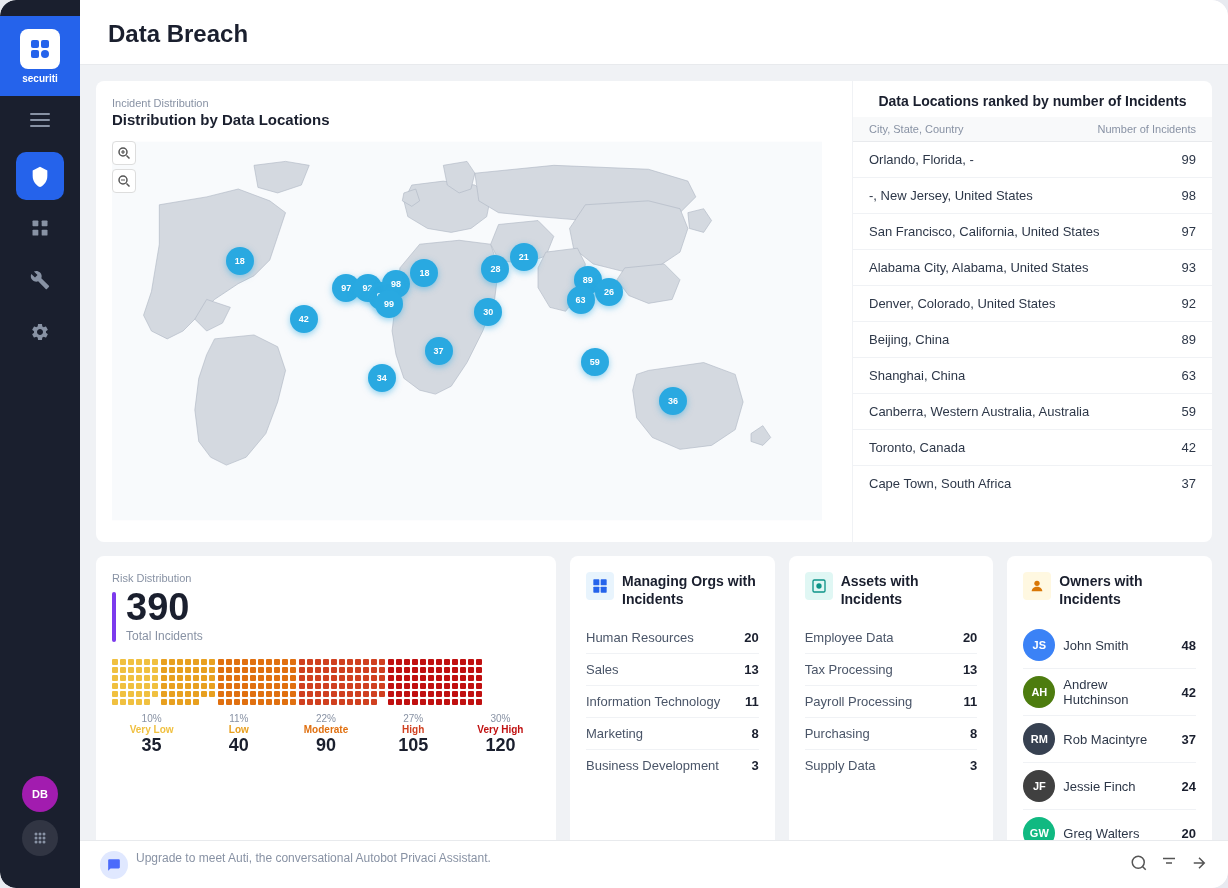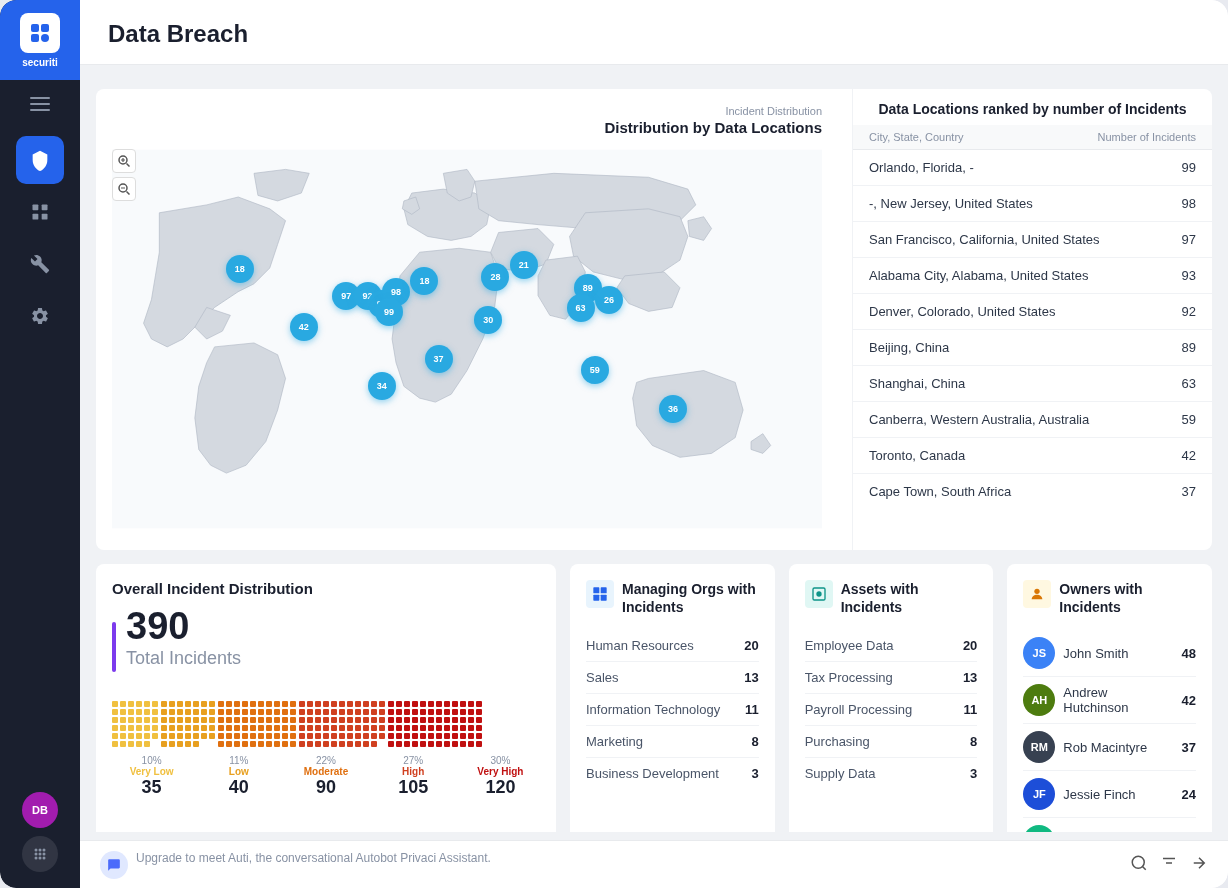--- a/index.html
+++ b/index.html
@@ -1,48 +1,48 @@
 <!DOCTYPE html>
 <html><head>
   <meta charset="utf-8">
   <style>
     * { box-sizing: border-box; margin: 0; padding: 0; }
     body { font-family: -apple-system, BlinkMacSystemFont, 'Segoe UI', sans-serif; background: #e8eaf0; width: 1228px; height: 888px; overflow: hidden; border-radius: 16px; }
 
     .app-container { display: flex; width: 1228px; height: 888px; background: #f0f2f5; border-radius: 16px; overflow: hidden; }
 
     
-    .sidebar { width: 80px; background: #1a1f2e; display: flex; flex-direction: column; align-items: center; padding: 0; flex-shrink: 0; }
+    .sidebar { width: 80px; background: #1a1f2e; display: flex; flex-direction: column; align-items: center; padding: 16px; flex-shrink: 0; }
     .sidebar-logo { width: 80px; height: 80px; background: #2563eb; display: flex; align-items: center; justify-content: center; flex-shrink: 0; }
     .sidebar-logo-icon { width: 40px; height: 40px; background: white; border-radius: 8px; display: flex; align-items: center; justify-content: center; margin-bottom: 2px; }
     .sidebar-logo-icon svg { width: 24px; height: 24px; }
     .logo-label { color: white; font-size: 10px; font-weight: 600; margin-top: 2px; }
     .sidebar-menu-toggle { width: 80px; height: 48px; display: flex; align-items: center; justify-content: center; cursor: pointer; }
     .sidebar-nav { flex: 1; display: flex; flex-direction: column; align-items: center; gap: 4px; padding-top: 8px; }
     .sidebar-nav-item { width: 48px; height: 48px; border-radius: 10px; display: flex; align-items: center; justify-content: center; cursor: pointer; color: #8892a4; transition: background 0.2s; }
     .sidebar-nav-item.active { background: #2563eb; color: white; }
     .sidebar-bottom { display: flex; flex-direction: column; align-items: center; gap: 8px; padding-bottom: 16px; }
     .sidebar-avatar { width: 36px; height: 36px; border-radius: 50%; background: #a21caf; display: flex; align-items: center; justify-content: center; color: white; font-size: 11px; font-weight: 700; cursor: pointer; }
     .sidebar-dots { width: 36px; height: 36px; border-radius: 50%; background: rgba(255,255,255,0.1); display: flex; align-items: center; justify-content: center; cursor: pointer; }
 
     
-    .main-content { flex: 1; display: flex; flex-direction: column; overflow: hidden; background: #f0f2f5; padding: 0; gap: 8px; }
+    .main-content { flex: 1; display: flex; flex-direction: column; overflow: hidden; background: #f0f2f5; padding: 0; }
 
     
     .page-header { background: white; padding: 20px 28px 16px; border-bottom: 1px solid #e8eaed; flex-shrink: 0; }
     .page-title { font-size: 24px; font-weight: 600; color: #1a1f2e; }
 
     
     .content-area { flex: 1; overflow-y: auto; padding: 16px; display: flex; flex-direction: column; gap: 14px; }
 
     
     .top-panel { display: flex; gap: 14px; background: white; border-radius: 8px; overflow: hidden; flex-shrink: 0; }
 
     
-    .map-section { flex: 1; padding: 16px; position: relative; min-height: 440px; text-align: right; }
+    .map-section { flex: 1; padding: 16px; position: relative; min-height: 440px; }
     .section-label { font-size: 11px; color: #8892a4; text-transform: none; margin-bottom: 2px; }
     .section-title { font-size: 15px; font-weight: 600; color: #1a1f2e; margin-bottom: 8px; }
     .map-controls { position: absolute; left: 16px; top: 60px; display: flex; flex-direction: column; gap: 4px; z-index: 10; }
     .map-control-btn { width: 24px; height: 24px; background: white; border: 1px solid #ddd; border-radius: 4px; display: flex; align-items: center; justify-content: center; cursor: pointer; font-size: 14px; color: #555; }
     .world-map-container { width: 100%; height: 390px; position: relative; overflow: hidden; }
     .world-map-svg { width: 100%; height: 100%; }
 
     
     .map-pin { position: absolute; display: flex; align-items: center; justify-content: center; width: 28px; height: 28px; background: #29a9e1; border-radius: 50%; color: white; font-size: 9px; font-weight: 700; transform: translate(-50%, -50%); box-shadow: 0 2px 6px rgba(41,169,225,0.5); cursor: pointer; z-index: 5; }
 
@@ -55,21 +55,21 @@
     .location-row:last-child { border-bottom: none; }
     .location-name { font-size: 13px; color: #2d3748; }
     .location-count { font-size: 13px; color: #2d3748; font-weight: 500; }
 
     
     .bottom-panels { display: flex; gap: 14px; flex-shrink: 0; }
 
     
     .risk-panel { background: white; border-radius: 8px; padding: 16px; width: 460px; flex-shrink: 0; }
     .total-incidents { font-size: 38px; font-weight: 700; color: #1a1f2e; }
-    .total-label { font-size: 18px; color: #8892a4; margin-bottom: 20px; }
+    .total-label { font-size: 12px; color: #8892a4; margin-bottom: 4px; }
     .purple-bar { width: 4px; height: 50px; background: #7c3aed; border-radius: 2px; display: inline-block; margin-right: 10px; vertical-align: middle; }
     .total-row { display: flex; align-items: center; margin-bottom: 4px; }
     .dot-row { display: flex; gap: 2px; }
     .dot { width: 6px; height: 6px; border-radius: 1px; }
     .dot-vl { background: #f0c040; }
     .dot-l { background: #e8a020; }
     .dot-m { background: #e07010; }
     .dot-h { background: #d04020; }
     .dot-vh { background: #c01010; }
 
@@ -112,21 +112,21 @@
     .bottom-actions { display: flex; gap: 12px; align-items: center; }
     .bottom-action-btn { color: #4a5568; cursor: pointer; }
 
     
     .locations-list { max-height: 380px; overflow-y: auto; }
 
     
     .av-blue { background: #3b82f6; }
     .av-gray { background: #4d7c0f; }
     .av-dark { background: #374151; }
-    .av-purple { background: #1d4ed8; }
+    .av-purple { background: #404040; }
     .av-green { background: #10b981; }
   </style>
 </head>
 <body>
 
 <div class="app-container">
 
   <div class="sidebar">
     <div class="sidebar-logo">
       <div style="display:flex;flex-direction:column;align-items:center;">
@@ -329,21 +329,21 @@
               <span class="location-name">Cape Town, South Africa</span>
               <span class="location-count">37</span>
             </div>
           </div>
         </div>
       </div>
 
       <div class="bottom-panels">
 
         <div class="risk-panel">
-          <div class="section-title">Overall Incident Distribution</div>
+          <div class="section-label">Risk Distribution</div>
           <div class="total-row">
             <span class="purple-bar"></span>
             <div>
               <div class="total-incidents">390</div>
               <div class="total-label">Total Incidents</div>
             </div>
           </div>
 
           <div style="display:flex;gap:3px;margin:12px 0 8px;">
 

